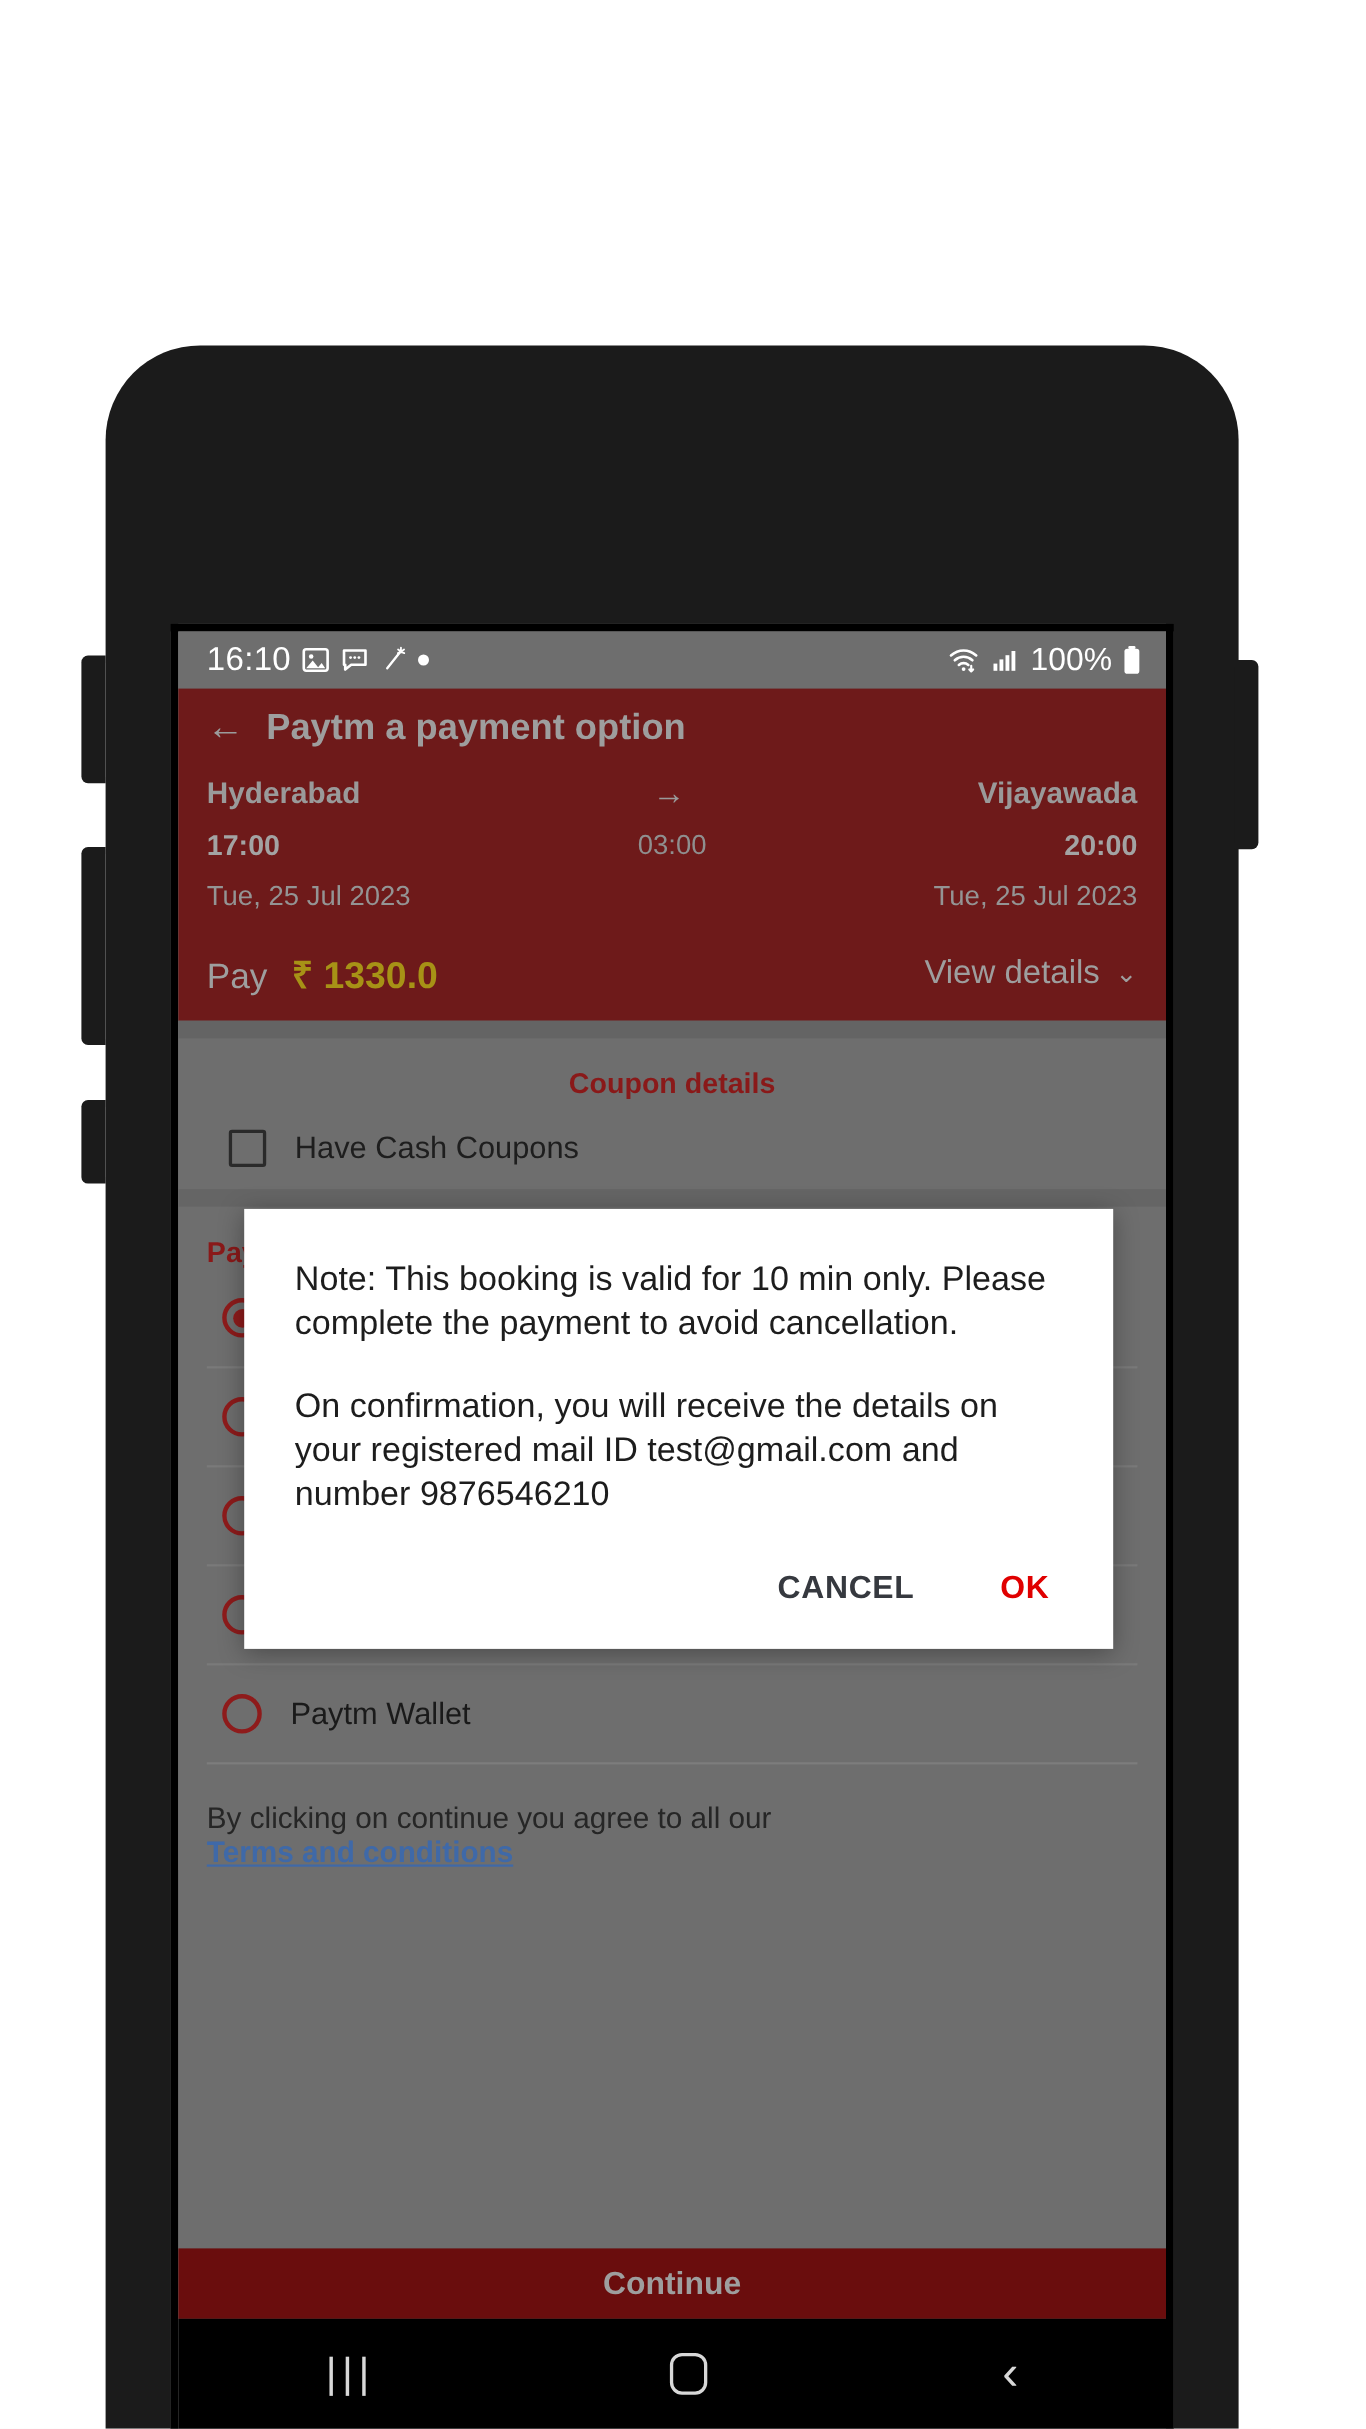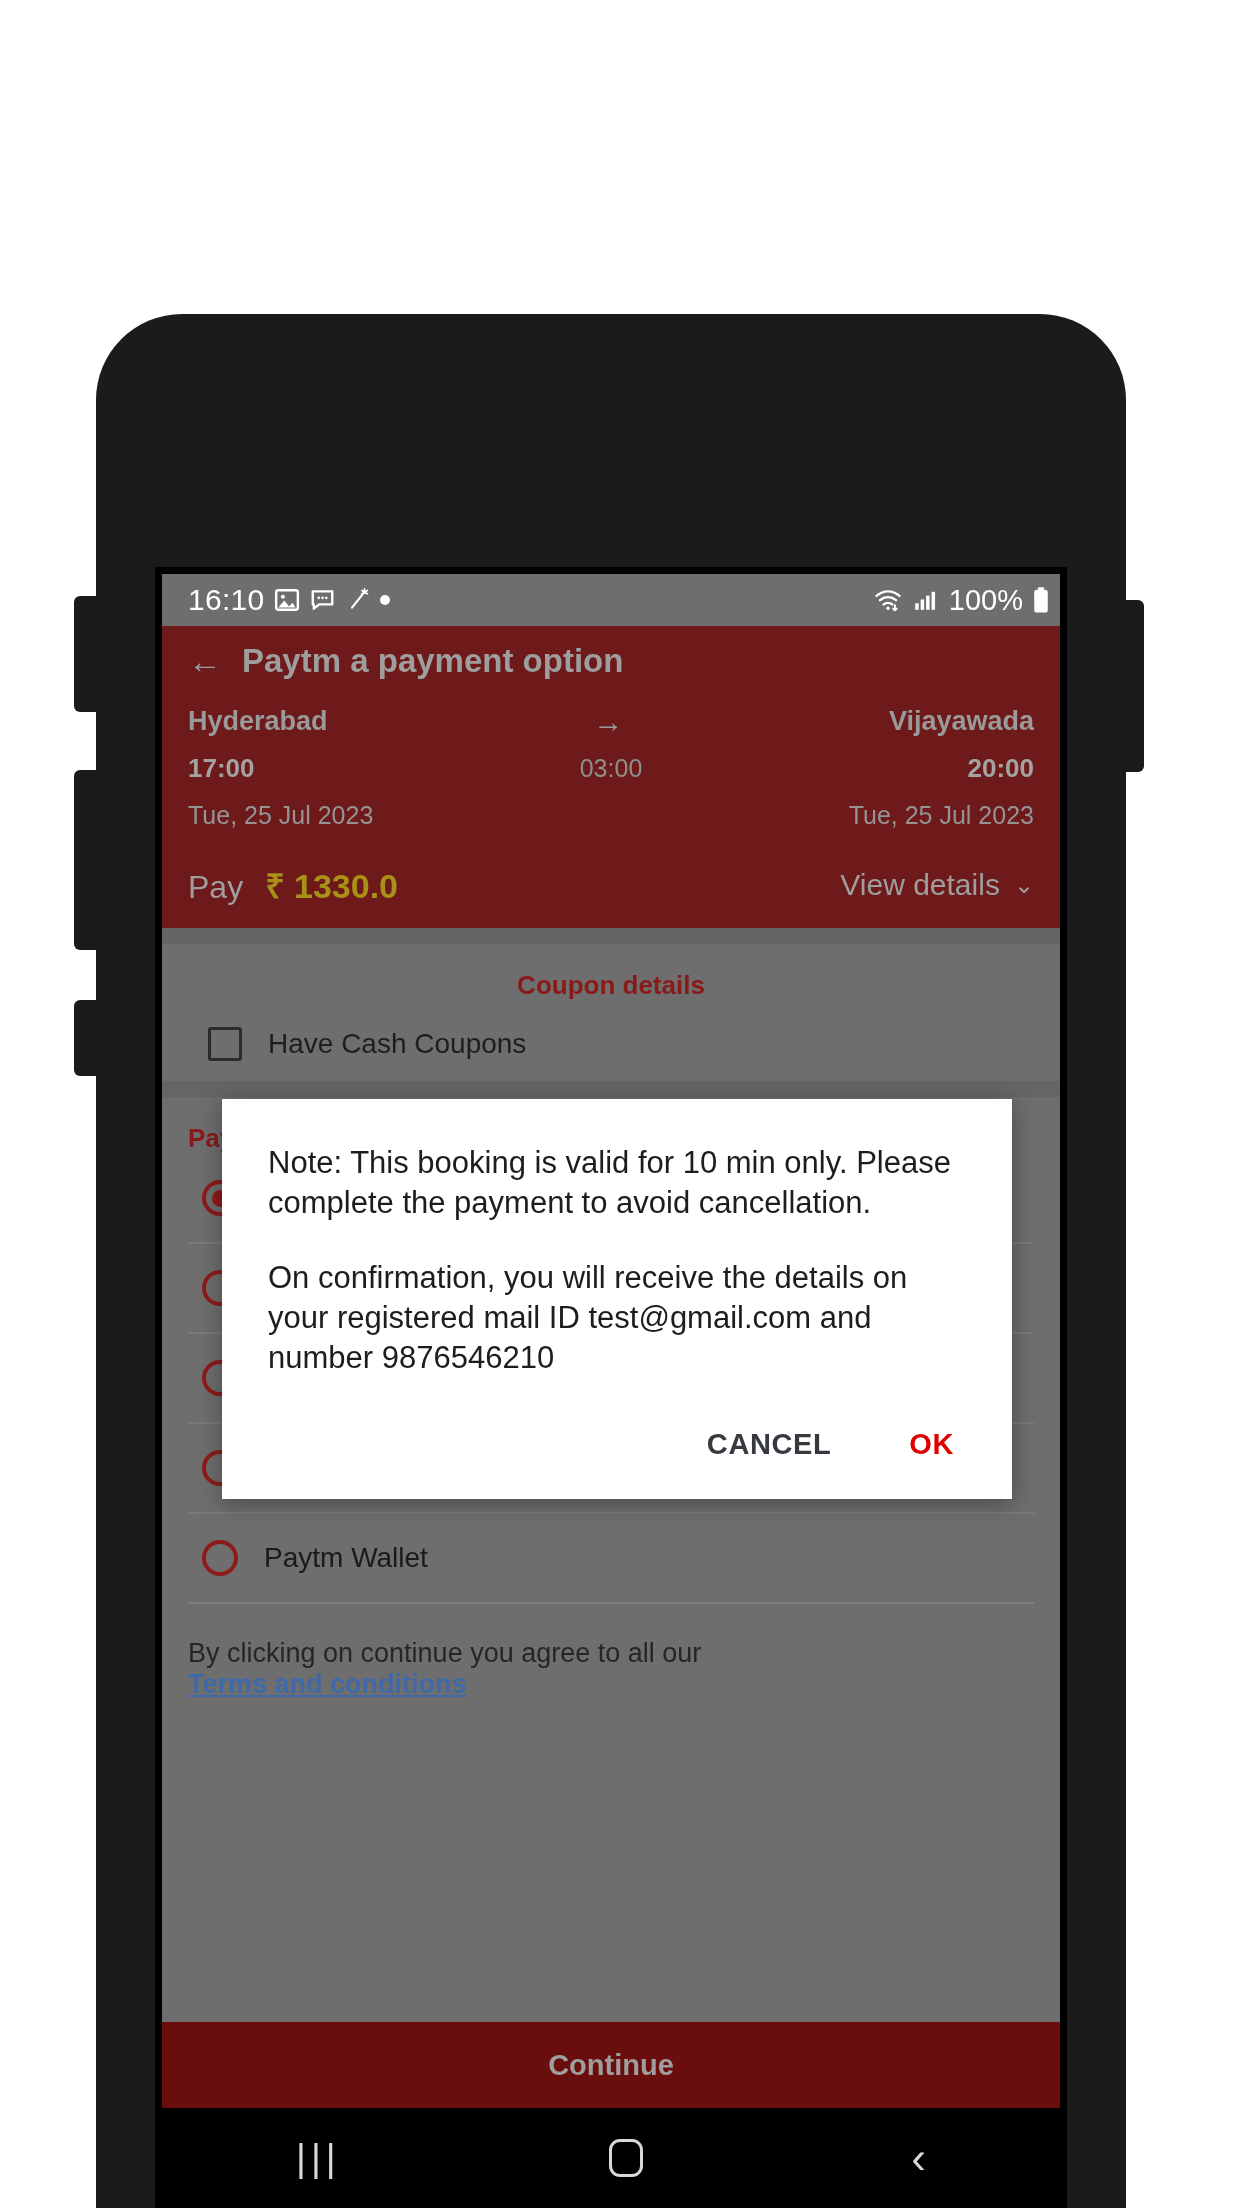--- a/index.html
+++ b/index.html
@@ -48,21 +48,21 @@
     background: #6e6e6e;
   }
 
   
   .statusbar {
     height: 52px;
     background: #6e6e6e;
     display: flex;
     align-items: center;
     justify-content: space-between;
-    padding: 0 10px 0 26px;
+    padding: 0 22px 0 26px;
     color: #ffffff;
   }
   .sb-left, .sb-right { display: flex; align-items: center; gap: 9px; }
   .sb-time { font-size: 30px; font-weight: 400; letter-spacing: .3px; }
   .sb-icon { display: inline-flex; align-items: center; justify-content: center; }
   .sb-pct { font-size: 29px; font-weight: 400; margin-left: 2px; }
   .dotglyph { width: 10px; height: 10px; border-radius: 50%; background: #fff; display: inline-block; }
 
   
   .app-header {
@@ -125,21 +125,21 @@
   .po-label { font-size: 28px; color: #1a1a1a; }
   .po-sep { height: 2px; background: #7d7d7d; margin: 0 26px; }
 
   .terms { padding: 34px 26px 0 26px; }
   .terms-line { font-size: 27px; color: #262626; }
   .terms-link { font-size: 27px; font-weight: 700; color: #3f69a8; display: inline-block; }
 
   
   .continue-bar {
     position: absolute; left: 0; right: 0; bottom: 100px;
-    height: 86px; background: #6a0d0d;
+    height: 64px; background: #6a0d0d;
     display: flex; align-items: center; justify-content: center;
   }
   .continue-label { font-size: 29px; font-weight: 700; color: #9e9e9e; }
 
   
   .navbar {
     position: absolute; left: 0; right: 0; bottom: 0;
     height: 100px; background: #000000;
     display: flex; align-items: center; justify-content: space-around;
   }

